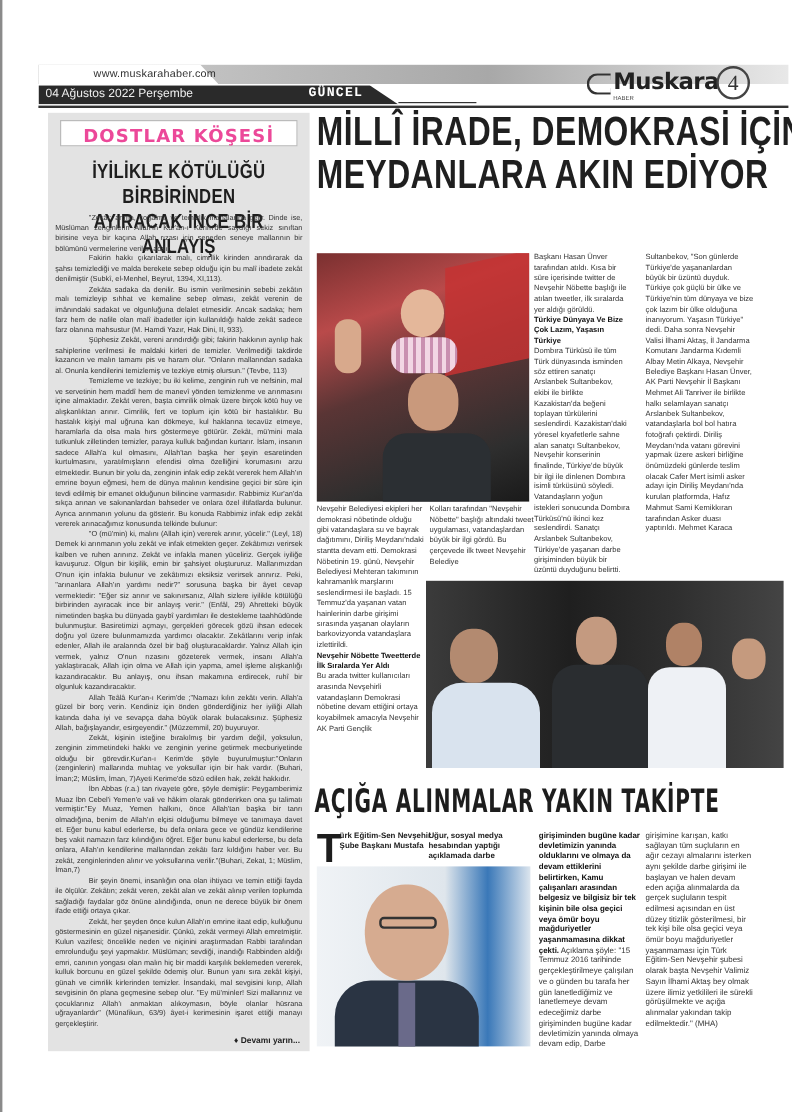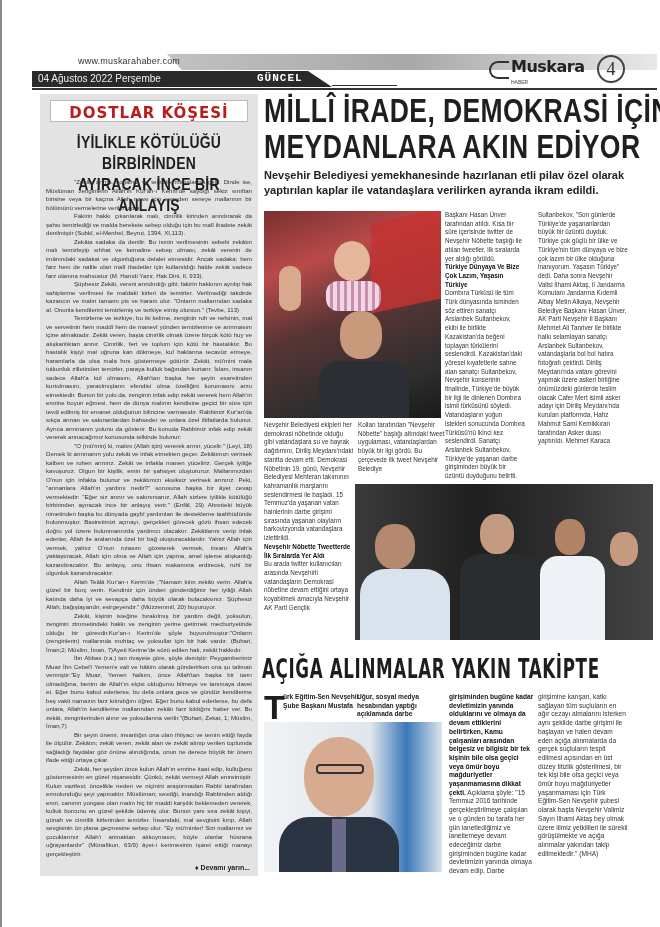--- a/index.html
+++ b/index.html
@@ -11,29 +11,29 @@
   
   .hdr-top { position: absolute; left: 30px; top: 54px; width: 625px; height: 16px; background: linear-gradient(90deg,#d0d0d0 0%,#a8a8a8 60%,#e8e8e8 100%); }
   .hdr-top .url-tab { position: absolute; left: 0; top: 0; width: 150px; height: 16px; background: #fff; clip-path: polygon(0 0, 90% 0, 100% 100%, 0 100%); }
   .hdr-url { position: absolute; left: 36px; top: 56px; font-size: 9px; color: #333; letter-spacing: .2px; margin-left: 40px; }
   .hdr-bar { position: absolute; left: 30px; top: 71px; width: 300px; height: 16px; background: #2a2a2a; clip-path: polygon(0 0, 92% 0, 100% 100%, 0 100%); }
   .hdr-date { position: absolute; left: 36px; top: 73px; font-size: 10px; color: #eee; }
   .hdr-section { position: absolute; left: 255px; top: 72px; font-size: 11px; font-weight: bold; color: #fff; letter-spacing: 1px; font-family: Liberation Mono, monospace; }
   .hdr-line { position: absolute; left: 330px; top: 85px; width: 65px; height: 1px; background: #333; }
   .hdr-rule { position: absolute; left: 30px; top: 88px; width: 625px; height: 2px; background: #333; }
   .logo { position: absolute; left: 487px; top: 57px; width: 110px; height: 30px; }
-  .logo .mk { position: absolute; left: 22px; top: 0; font-size: 16px; font-weight: bold; font-family: "DejaVu Sans", sans-serif; color: #222; letter-spacing: -.5px; }
+  .logo .mk { position: absolute; left: 22px; top: 0; font-size: 19px; font-weight: bold; font-family: "DejaVu Sans", sans-serif; color: #222; letter-spacing: -.5px; }
   .logo .sub { position: absolute; left: 22px; top: 22px; font-size: 5px; color: #444; }
   .logo .swoosh { position: absolute; left: 0; top: 4px; width: 20px; height: 18px; border: 2px solid #333; border-right: none; border-radius: 10px 0 0 10px; }
   .page-num { position: absolute; left: 595px; top: 55px; width: 28px; height: 28px; border: 2px solid #444; border-radius: 50%; font-size: 18px; text-align: center; line-height: 24px; font-family: "Liberation Serif", serif; color: #333; }
 
   
   .left-col { position: absolute; left: 38px; top: 94px; width: 218px; height: 782px; background: #e3e3e3; }
   .left-head-box { position: absolute; left: 10px; top: 6px; width: 198px; height: 22px; background: #fff; border: 1px solid #bbb; }
-  .left-head { position: absolute; left: 0; top: 3px; width: 100%; text-align: center; font-size: 15px; font-weight: bold; letter-spacing: 1px; color: #b91c1c; font-family: "DejaVu Sans", sans-serif; }
+  .left-head { position: absolute; left: 0; top: 3px; width: 100%; text-align: center; font-size: 15px; font-weight: bold; letter-spacing: 1px; color: #ec4899; font-family: "DejaVu Sans", sans-serif; }
   .left-title { position: absolute; left: 6px; top: 38px; width: 206px; text-align: center; font-size: 17px; line-height: 21px; font-weight: bold; color: #1e1e1e; font-family: "Liberation Sans", sans-serif; transform: scaleX(.82); transform-origin: center top; letter-spacing: .3px; }
   .left-body { position: absolute; left: 6px; top: 84px; width: 206px; font-size: 6.1px; line-height: 8.5px; color: #333; text-align: justify; }
   .left-body p { text-indent: 28px; margin-bottom: 0; }
   .left-more { position: absolute; right: 8px; top: 770px; font-size: 7px; font-weight: bold; color: #222; }
 
   
   .main-title { position: absolute; left: 262px; top: 92px; width: 395px; font-size: 34px; line-height: 36px; font-weight: bold; color: #1f1f1f; font-family: "Liberation Sans", sans-serif; transform: scaleX(.78); transform-origin: left top; white-space: nowrap; letter-spacing: .5px; }
   .main-sub { position: absolute; left: 262px; top: 168px; width: 395px; font-size: 11px; line-height: 14.5px; font-weight: bold; color: #222; }
 
   .photo1 { position: absolute; left: 262px; top: 211px; width: 177px; height: 207px; overflow: hidden; background: linear-gradient(160deg,#7a3030 0%,#b94a4a 25%,#5a3535 50%,#2e2e2e 80%,#1a1a1a 100%); }
@@ -115,21 +115,20 @@
       <p>Bir şeyin önemi, insanlığın ona olan ihtiyacı ve temin ettiği fayda ile ölçülür. Zekâtın; zekât veren, zekât alan ve zekât alınıp verilen toplumda sağladığı faydalar göz önüne alındığında, onun ne derece büyük bir önem ifade ettiği ortaya çıkar.</p>
       <p>Zekât, her şeyden önce kulun Allah'ın emrine itaat edip, kulluğunu göstermesinin en güzel nişanesidir. Çünkü, zekât vermeyi Allah emretmiştir. Kulun vazifesi; öncelikle neden ve niçinini araştırmadan Rabbi tarafından emrolunduğu şeyi yapmaktır. Müslüman; sevdiği, inandığı Rabbinden aldığı emri, canının yongası olan malın hiç bir maddi karşılık beklemeden vererek, kulluk borcunu en güzel şekilde ödemiş olur. Bunun yanı sıra zekât kişiyi, günah ve cimrilik kirlerinden temizler. İnsandaki, mal sevgisini kırıp, Allah sevgisinin ön plana geçmesine sebep olur. "Ey mü'minler! Sizi mallarınız ve çocuklarınız Allah'ı anmaktan alıkoymasın, böyle olanlar hüsrana uğrayanlardır" (Münafikun, 63/9) âyet-i kerimesinin işaret ettiği manayı gerçekleştirir.</p>
     </div>
     <div class="left-more">♦ Devamı yarın...</div>
   </div>
 
   <div class="main-title">
     <div>MİLLÎ İRADE,  DEMOKRASİ İÇİN</div>
     <div>MEYDANLARA AKIN EDİYOR</div>
   </div>
-  <div class="main-sub">Nevşehir Belediyesi yemekhanesinde hazırlanan etli pilav özel olarak yaptırılan kaplar ile vatandaşlara verilirken ayranda ikram edildi.</div>
 
   <div class="photo1">
     <div class="flag"></div>
       <div class="hand"></div>
       <div class="girl"></div>
       <div class="shirt"></div>
       <div class="man"></div>
       <div class="body"></div>
   </div>
 

